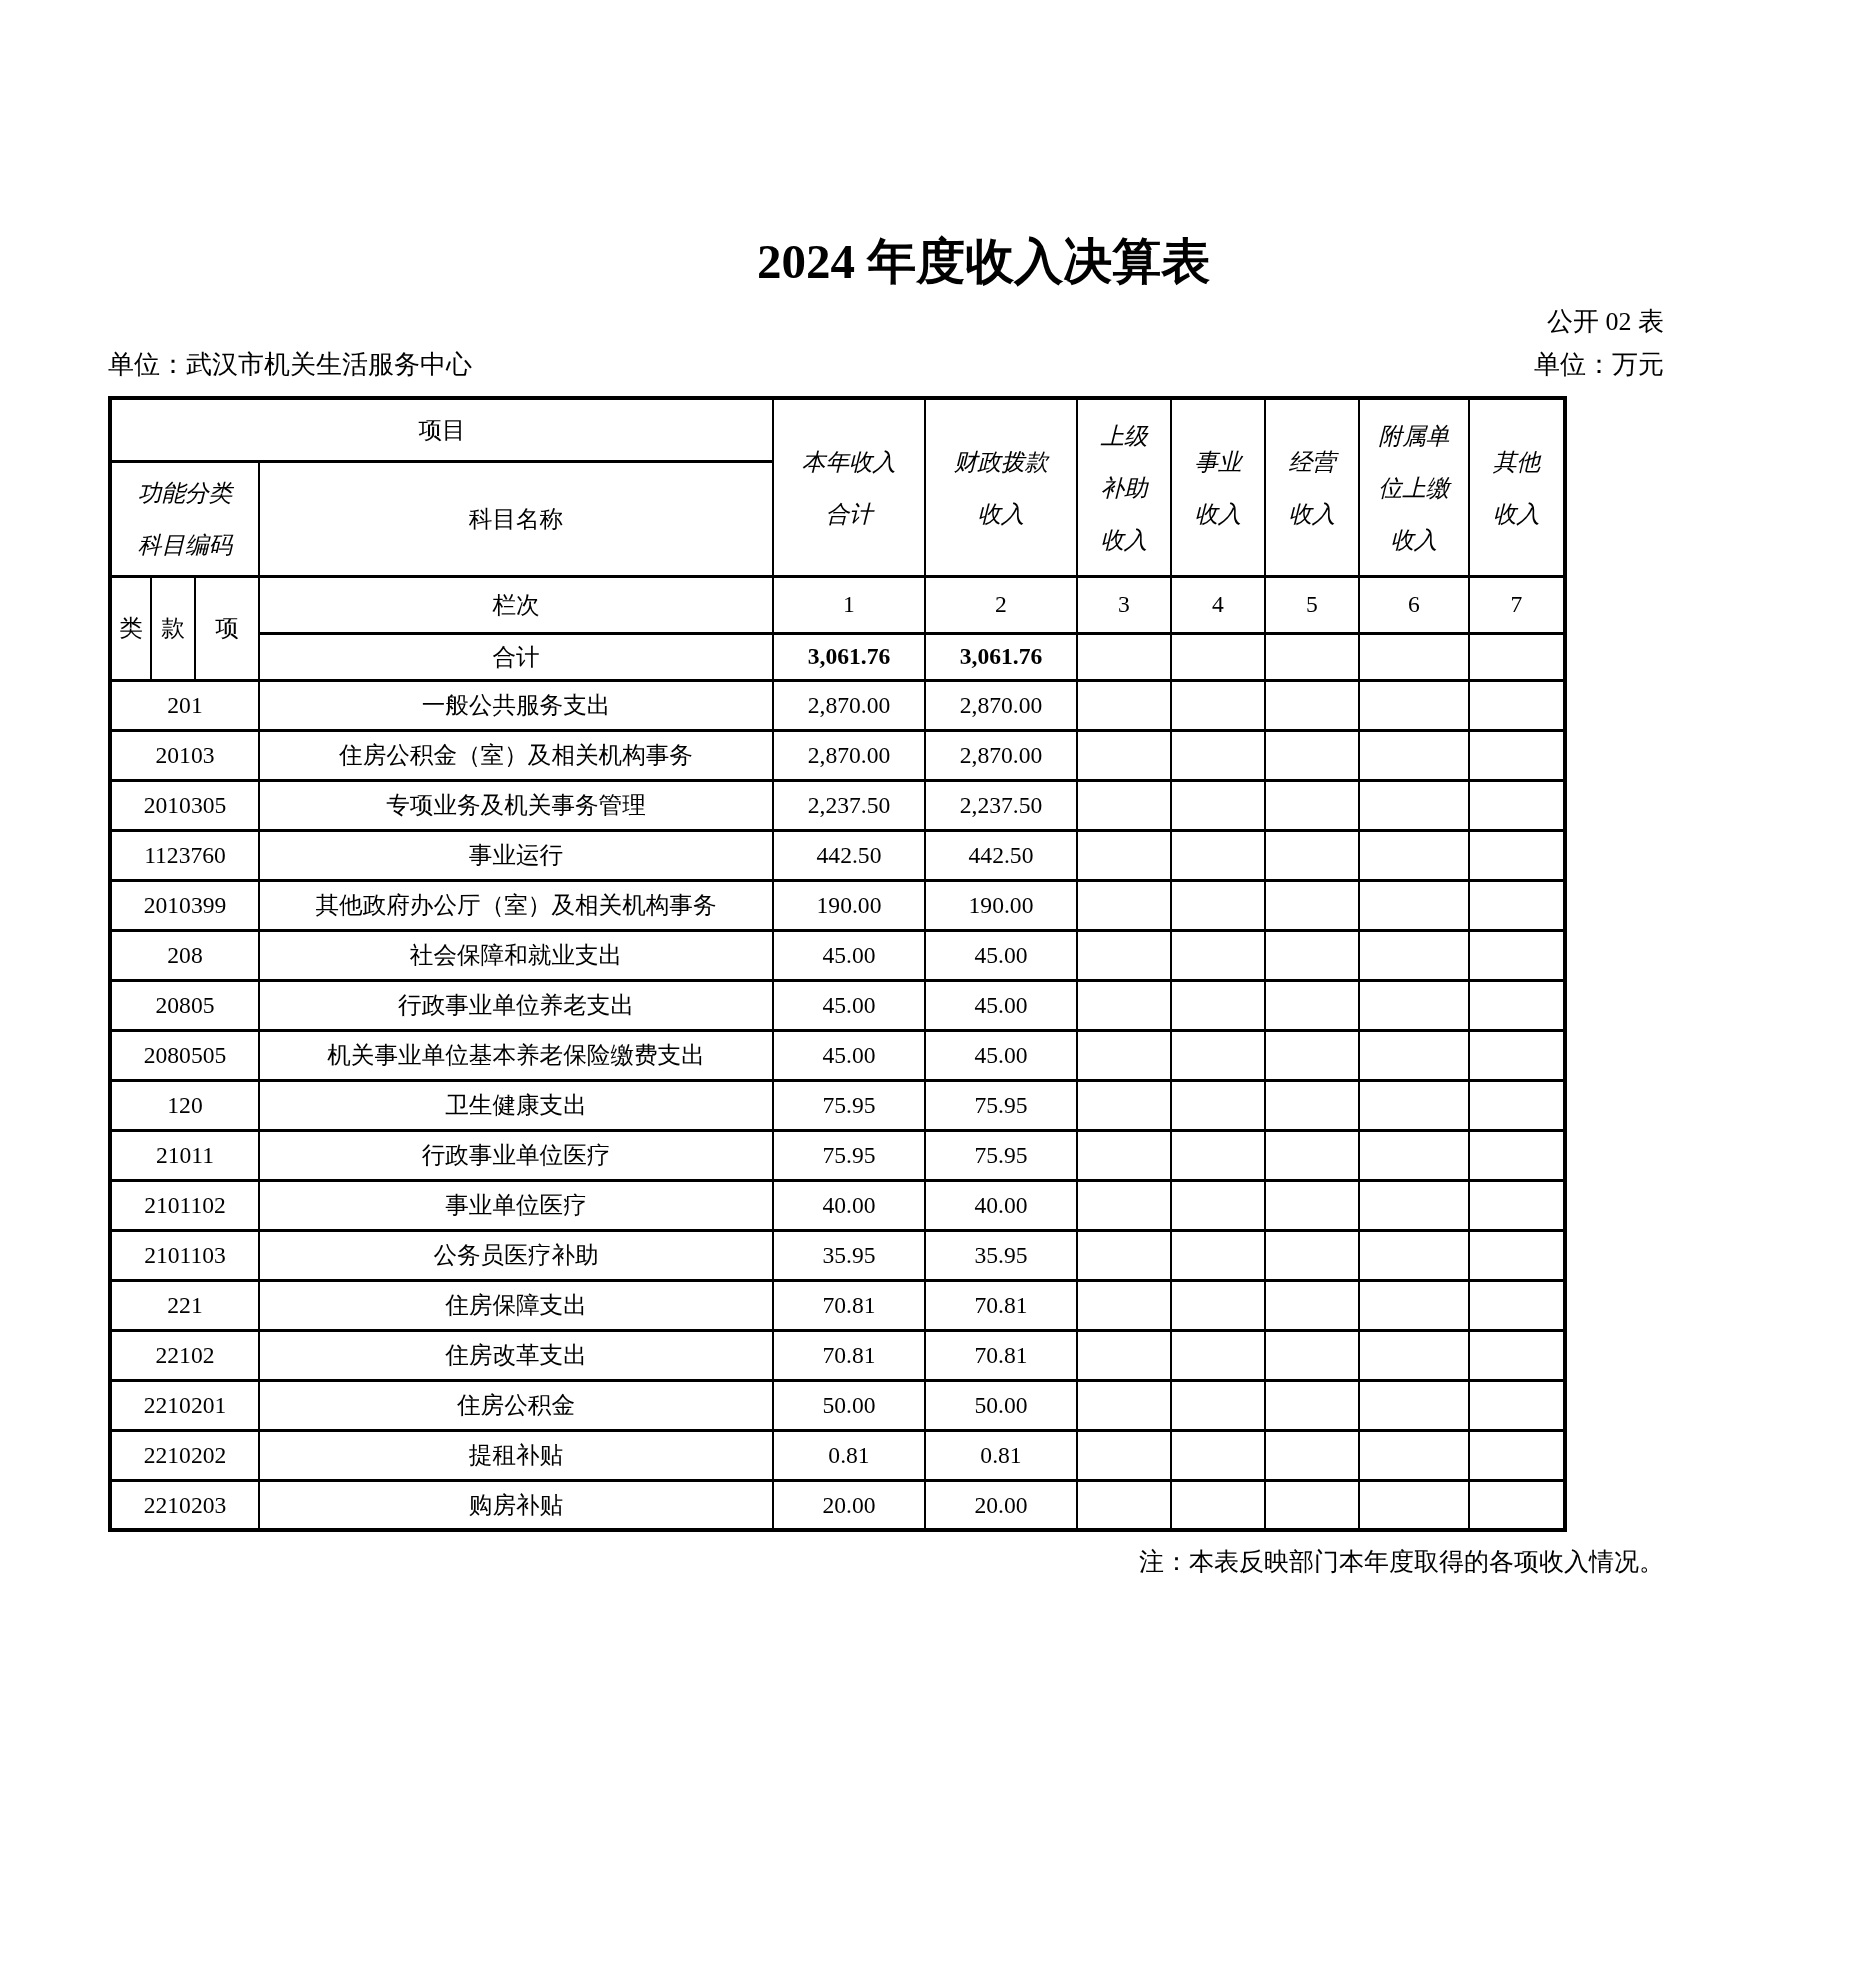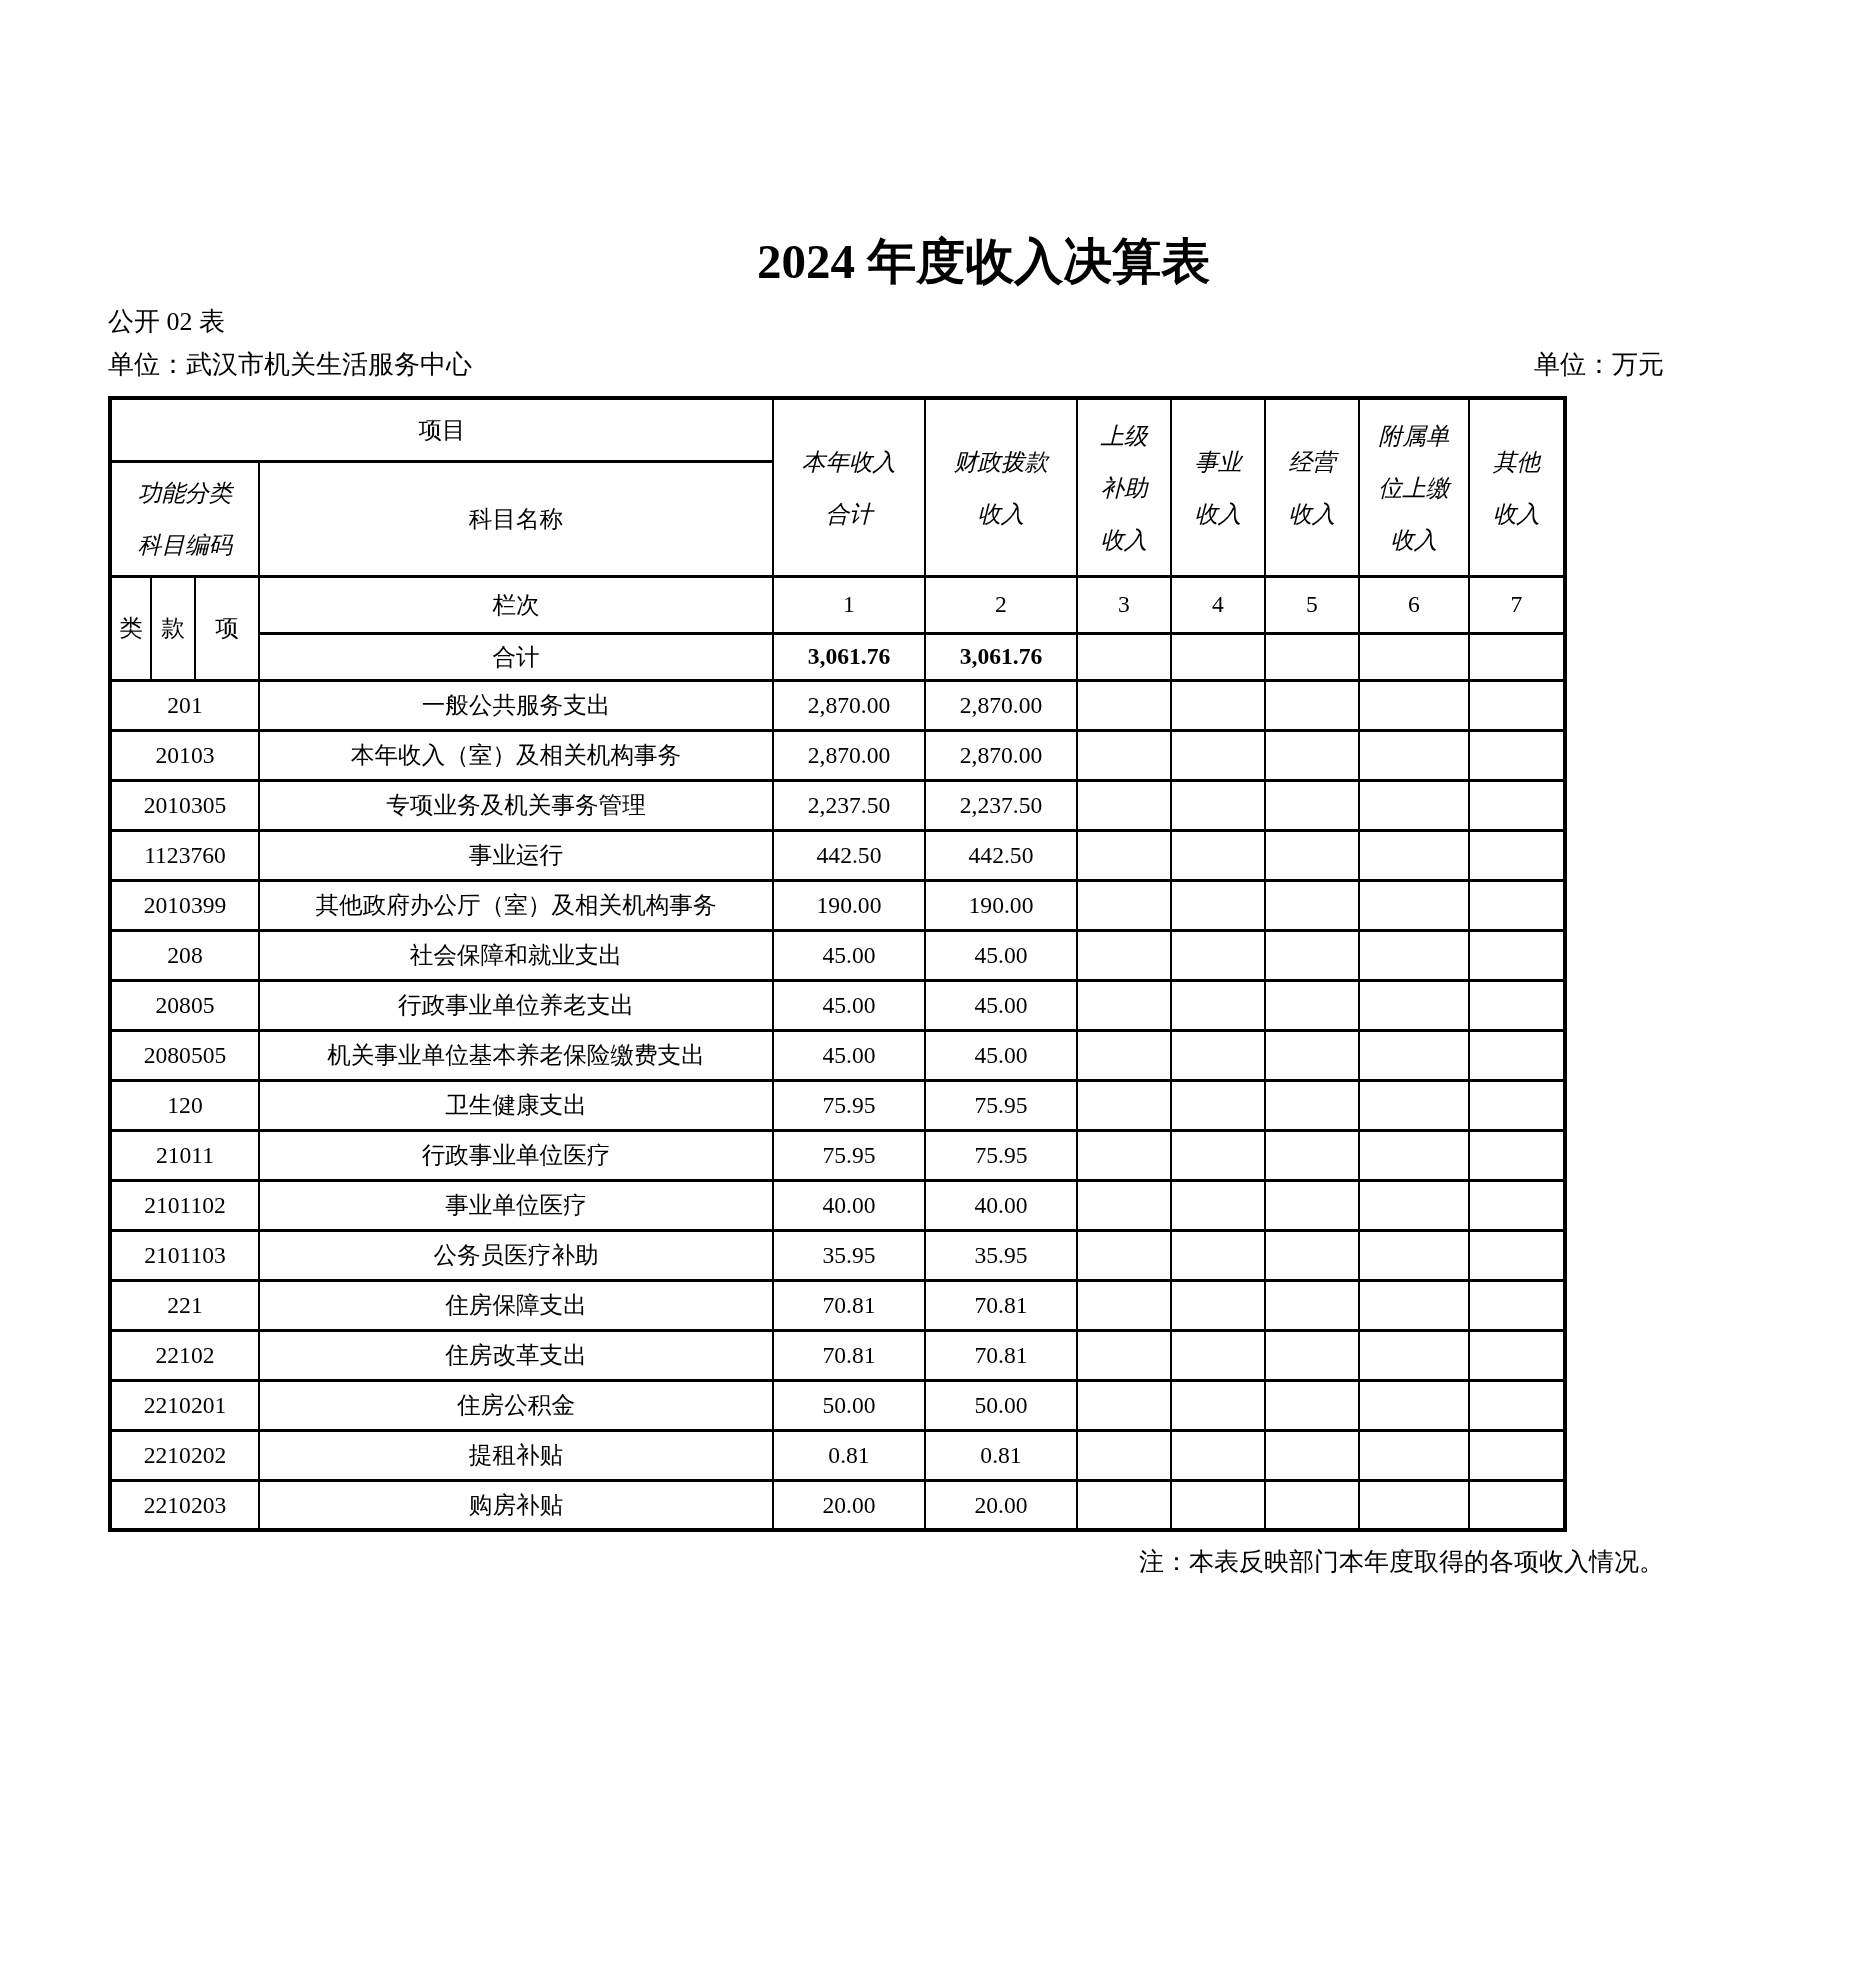--- a/index.html
+++ b/index.html
@@ -20,20 +20,21 @@
     font-weight: bold;
     line-height: 52px;
     text-align: center;
     padding-left: 195px; 
     white-space: nowrap;
   }
   .table-code {
     margin-top: 20.4px;
     font-size: 26px;
     line-height: 27.5px;
+    text-align: right;
   }
   .unit-row {
     margin-top: 15px;
     display: flex;
     justify-content: space-between;
     font-size: 26px;
     line-height: 27.5px;
   }
 
   table.income {
@@ -164,21 +165,21 @@
           <td class="num">2,870.00</td>
           <td class="num">2,870.00</td>
           <td class="num"></td>
           <td class="num"></td>
           <td class="num"></td>
           <td class="num"></td>
           <td class="num"></td>
         </tr>
         <tr class="data-row">
           <td colspan="3" class="code">20103</td>
-          <td class="name">本年收入（室）及相关机构事务</td>
+          <td class="name">住房公积金（室）及相关机构事务</td>
           <td class="num">2,870.00</td>
           <td class="num">2,870.00</td>
           <td class="num"></td>
           <td class="num"></td>
           <td class="num"></td>
           <td class="num"></td>
           <td class="num"></td>
         </tr>
         <tr class="data-row">
           <td colspan="3" class="code">2010305</td>

